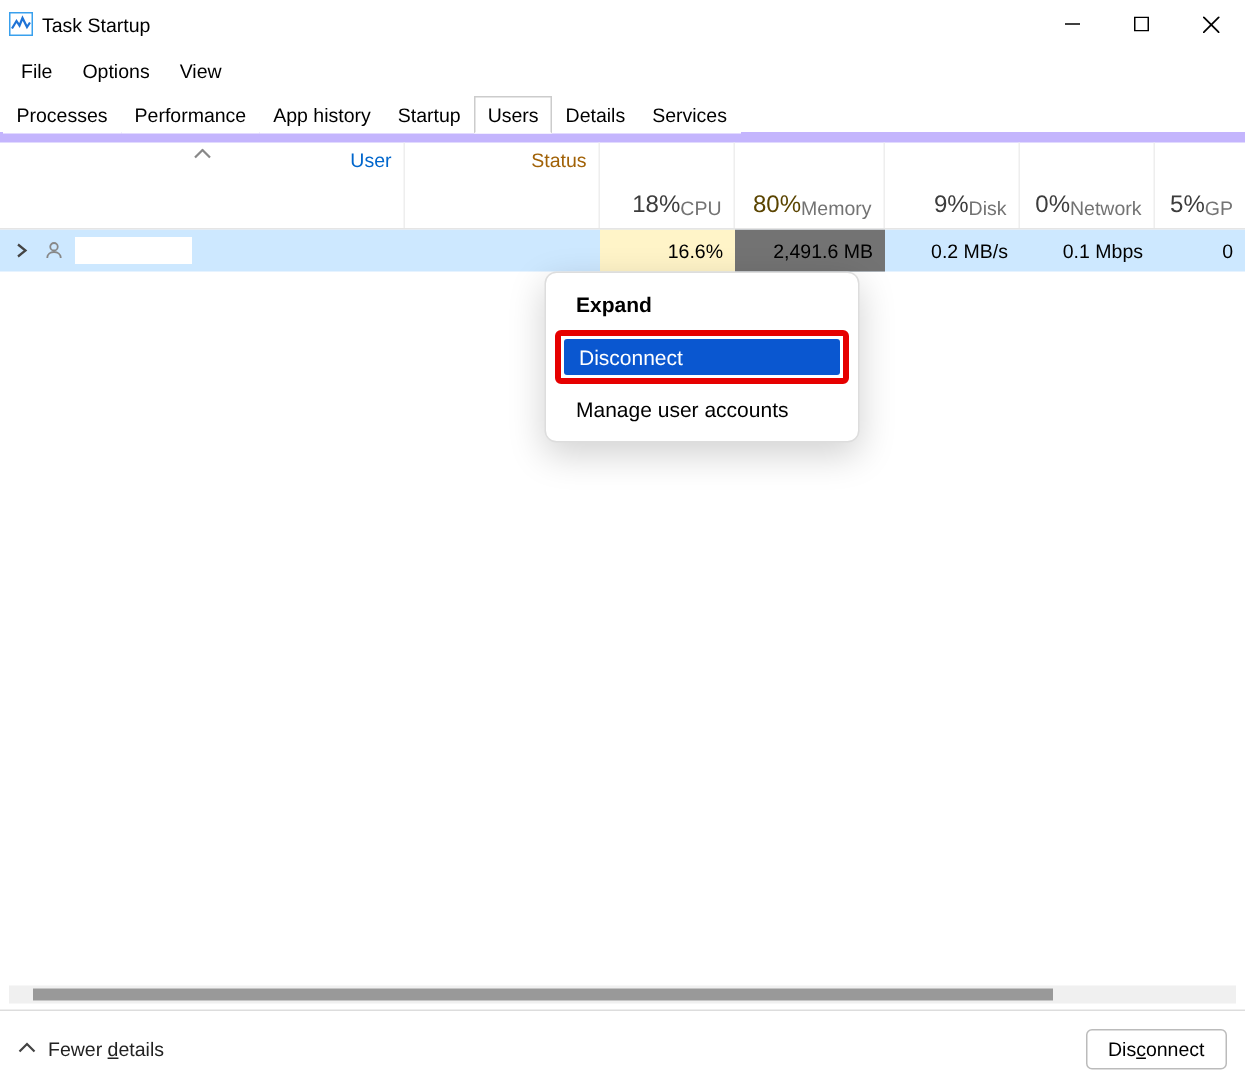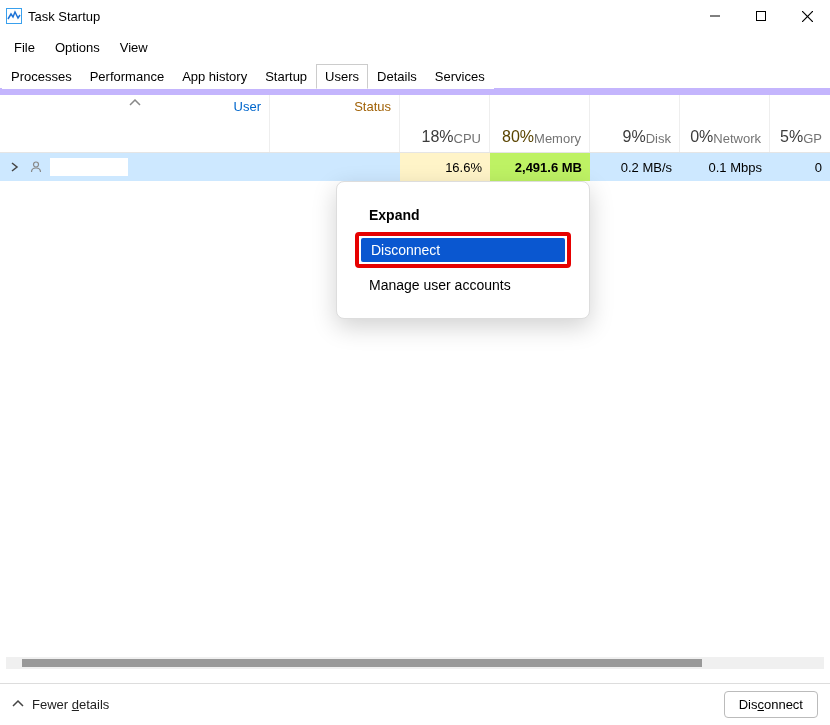--- a/index.html
+++ b/index.html
@@ -25,30 +25,30 @@
   .hcol .lbl { color: #737373; font-size: 13px; }
   .hcol.hot80 .pct { color: #5a4400; }
   .sort-chevron { position: absolute; top: 2px; left: 50%; transform: translateX(-50%); color: #888; font-size: 12px; line-height: 1; }
   .row { display: flex; height: 28px; align-items: center; background: #cde8ff; }
   .cell { padding: 0 8px; display: flex; align-items: center; height: 100%; }
   .cell.user { width: 270px; gap: 6px; }
   .cell.status { width: 130px; }
   .cell.num { width: 90px; justify-content: flex-end; }
   .cell.num.wider { width: 100px; }
   .cell.hot-cpu { background: #fff4c8; }
-  .cell.hot-mem { background: #bef264; font-weight: bold; }
+  .cell.hot-mem { background: #737373; }
   .expand-toggle { width: 14px; text-align: center; color: #333; }
   .user-icon { width: 16px; height: 16px; display: inline-flex; align-items: center; justify-content: center; color: #777; }
   .user-name-box { background: #fff; width: 78px; height: 18px; }
-  .context-menu { position: absolute; left: 336px; top: 181px; width: 254px; background: #fff; border: 1px solid #ddd; border-radius: 8px; box-shadow: 0 8px 24px rgba(0,0,0,0.18); padding: 18px; }
+  .context-menu { position: absolute; left: 363px; top: 181px; width: 210px; background: #fff; border: 1px solid #ddd; border-radius: 8px; box-shadow: 0 8px 24px rgba(0,0,0,0.18); padding: 6px; }
   .ctx-item { padding: 7px 14px; border-radius: 4px; font-size: 14px; }
   .ctx-item.bold { font-weight: 600; color: #000; }
   .ctx-item.highlight-frame { border: 4px solid #e60000; border-radius: 4px; padding: 2px; margin: 2px 0; }
   .ctx-item.highlight-frame .inner { background: #0a57d0; color: #fff; padding: 4px 10px; border-radius: 2px; }
-  .footer { position: absolute; left: 0; right: 0; bottom: 0; height: 42px; border-top: 1px solid #ddd; display: flex; align-items: center; padding: 0 12px; justify-content: space-between; }
+  .footer { position: absolute; left: 0; right: 0; bottom: 0; height: 52px; border-top: 1px solid #ddd; display: flex; align-items: center; padding: 0 12px; justify-content: space-between; }
   .fewer { display: flex; align-items: center; gap: 8px; color: #222; }
   .disconnect-btn { border: 1px solid #bbb; border-radius: 4px; padding: 5px 14px; background: #fff; font-size: 13px; }
   .hscroll { position: absolute; left: 6px; right: 6px; bottom: 56px; height: 12px; background: #f0f0f0; }
   .hscroll .thumb { position: absolute; left: 16px; width: 680px; top: 2px; height: 8px; background: #999; }
   .underline-seg { text-decoration: underline; }
 </style>
 </head>
 <body>
 
 <div class="window">

